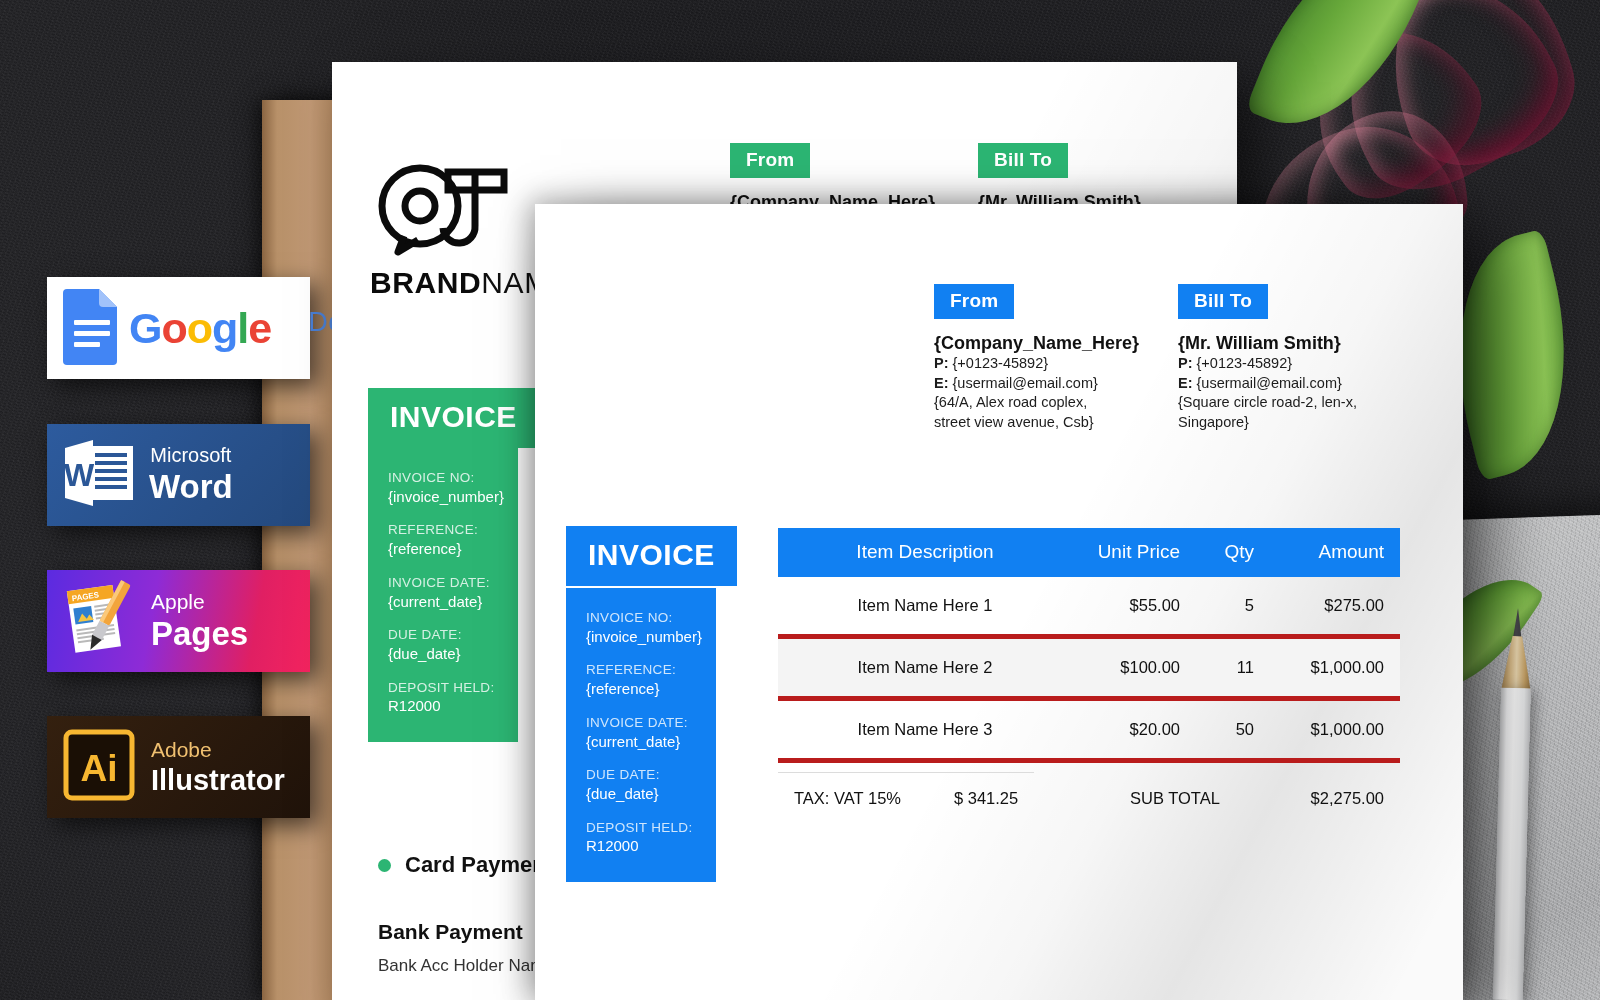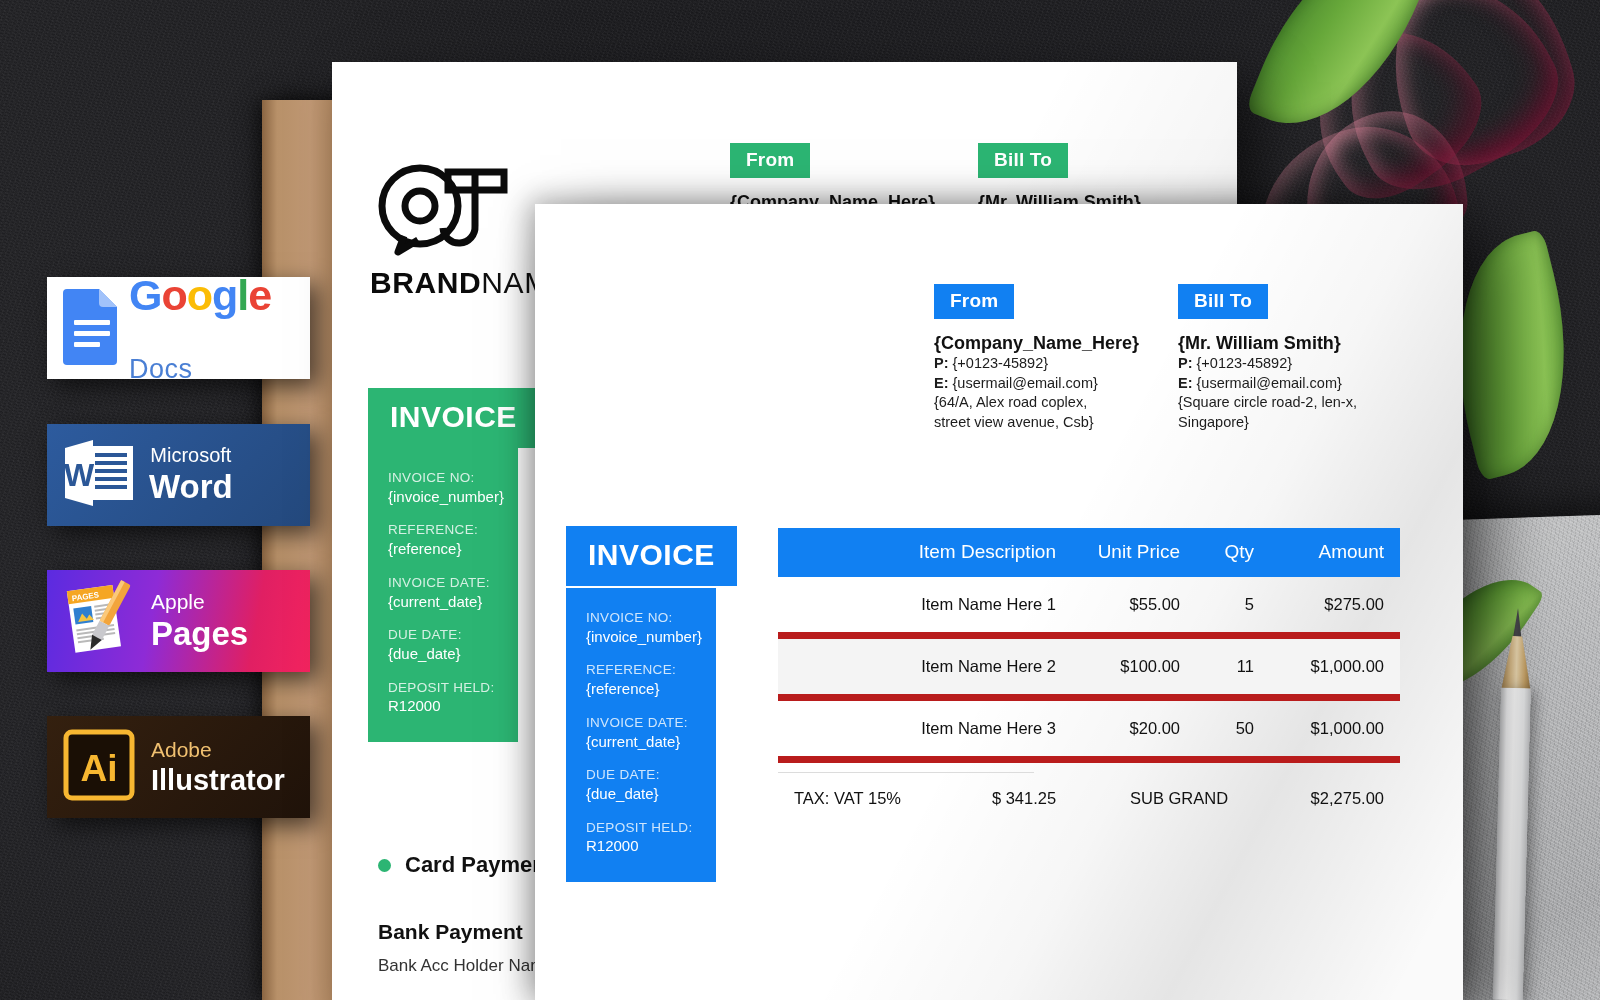--- a/index.html
+++ b/index.html
@@ -150,38 +150,38 @@
   .logo-text { font-size: 30px; letter-spacing: .6px; margin-top: 6px; white-space: nowrap; }
   .logo-text .b { font-weight: bold; color: #0b0b0b; }
   .logo-text .n { font-weight: 300; color: #111; }
 
   
   .tbl { position: absolute; left: 778px; top: 528px; width: 622px; }
   .tbl-head {
     display: flex; background: #1180f2; color: #fff;
     font-size: 19px; padding: 13px 16px 14px;
   }
-  .c-desc  { flex: 1 1 auto; text-align: right; }
+  .c-desc  { flex: 1 1 auto; text-align: center; }
   .c-price { width: 124px; text-align: right; }
   .c-qty   { width: 74px;  text-align: right; }
   .c-amt   { width: 130px; text-align: right; }
 
   .tbl-row {
     display: flex; align-items: center; padding: 0 16px;
     height: 62px; font-size: 16.5px; color: #111;
-    border-bottom: 7px solid #b91c1c;
+    border-bottom: 5px solid #b91c1c;
   }
   .tbl-row.alt { background: #f4f4f4; }
 
   .tot-row {
     display: flex; align-items: center; padding: 0 16px; height: 70px;
     font-size: 16.5px; color: #111;
   }
   .tot-tax-label { width: 160px; }
-  .tot-tax-val   { width: 140px; text-align: center; }
+  .tot-tax-val   { width: 140px; text-align: left; }
   .tot-sub-label { flex: 1 1 auto; padding-left: 36px; }
   .tot-sub-val   { width: 130px; text-align: right; }
 
   .tot-rule { position: absolute; left: 778px; top: 772px; width: 256px; height: 1px; background: #dcdcdc; }
 
   .grand {
     position: absolute; left: 1082px; top: 850px; width: 318px;
     background: #1180f2; color: #fff; font-weight: bold;
     display: flex; align-items: center; justify-content: space-between;
     padding: 13px 18px 15px; font-size: 21px;
@@ -225,21 +225,21 @@
       <svg width="62" height="78" viewBox="0 0 62 78">
         <path d="M6 2h32l18 18v54a4 4 0 0 1-4 4H6a4 4 0 0 1-4-4V6a4 4 0 0 1 4-4z" fill="#4285f4"></path>
         <path d="M38 2l18 18H42a4 4 0 0 1-4-4V2z" fill="#a1c2fa"></path>
         <g fill="#ffffff">
           <rect x="13" y="33" width="36" height="5" rx="1"></rect>
           <rect x="13" y="44" width="36" height="5" rx="1"></rect>
           <rect x="13" y="55" width="26" height="5" rx="1"></rect>
         </g>
       </svg>
     </span>
-    <span style="display:flex; flex-direction:column; line-height:1;gap:37px;">
+    <span style="display:flex; flex-direction:row; line-height:1;gap:37px;">
       <span style="font-size:43px; font-weight:bold; letter-spacing:-1px;">
         <span style="color:#4285f4">G</span><span style="color:#ea4335">o</span><span style="color:#fbbc05">o</span><span style="color:#4285f4">g</span><span style="color:#34a853">l</span><span style="color:#ea4335">e</span>
       </span>
       <span style="font-size:27px; color:#4a7fd4; margin-top:2px; letter-spacing:.5px;">Docs</span>
     </span>
   </div>
 
   <div style="position:absolute; left:47px; top:424px; width:263px; height:102px; background:linear-gradient(135deg,#2d5b9e,#24497d); box-shadow:8px 8px 22px rgba(0,0,0,.6); display:flex; align-items:center; padding:0 10px 0 16px;">
     <span style="flex:none; margin-right:14px;">
       <svg width="72" height="74" viewBox="0 0 72 74">
@@ -421,20 +421,20 @@
     <div class="tbl-row">
       <span class="c-desc">Item Name Here 3</span>
       <span class="c-price">$20.00</span>
       <span class="c-qty">50</span>
       <span class="c-amt">$1,000.00</span>
     </div>
 
     <div class="tot-row">
       <span class="tot-tax-label">TAX: VAT 15%</span>
       <span class="tot-tax-val">$ 341.25</span>
-      <span class="tot-sub-label">SUB GRAND</span>
+      <span class="tot-sub-label">SUB TOTAL</span>
       <span class="tot-sub-val">$2,275.00</span>
     </div>
   </div>
   <div class="tot-rule"></div>
 
 
 </div>
 
 </body></html>

